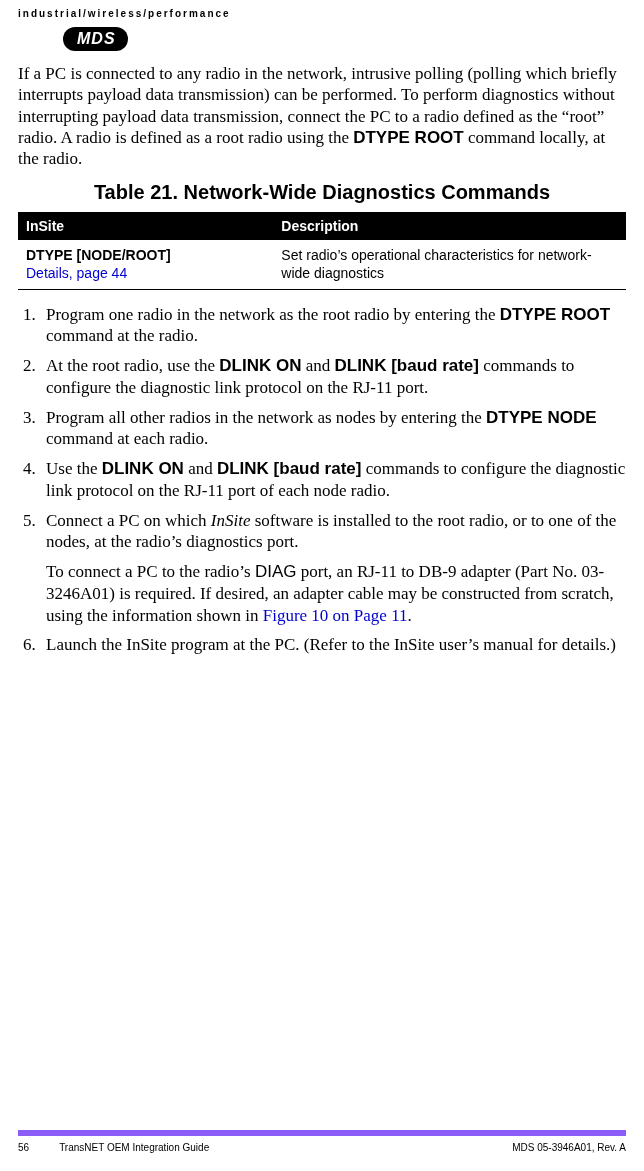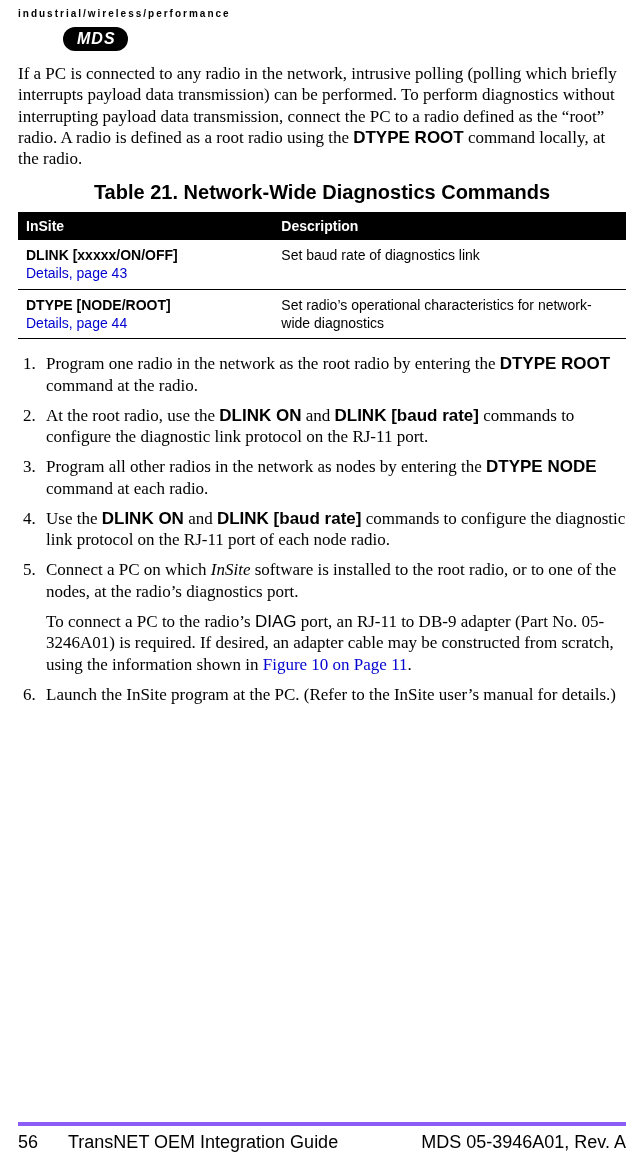--- a/index.html
+++ b/index.html
@@ -102,24 +102,24 @@
   }
   .sub-para {
     margin-top: 8px;
     margin-bottom: 4px;
   }
   .footer {
     position: absolute;
     bottom: 18px;
     left: 18px;
     right: 18px;
-    border-top: 4px solid #8b5cf6;
+    border-top: 6px solid #8b5cf6;
     padding-top: 6px;
     font-family: Arial, Helvetica, sans-serif;
-    font-size: 18px;
+    font-size: 10px;
     display: flex;
     align-items: baseline;
   }
   .footer .pg { margin-right: 30px; }
   .footer .mid { flex: 1; }
   .footer .right { }
   .italic { font-style: italic; }
   .sans { font-family: Arial, Helvetica, sans-serif; }
 </style>
 </head>
@@ -140,27 +140,20 @@
   <table class="cmd">
     <thead>
       <tr>
         <th style="width:42%">InSite</th>
         <th>Description</th>
       </tr>
     </thead>
     <tbody>
       <tr>
         <td>
-          <div class="cmd-name">DLINK [xxxxx/ON/OFF]</div>
-          <div class="link-like">Details, page 43</div>
-        </td>
-        <td>Set baud rate of diagnostics link</td>
-      </tr>
-      <tr>
-        <td>
           <div class="cmd-name">DTYPE [NODE/ROOT]</div>
           <div class="link-like">Details, page 44</div>
         </td>
         <td>Set radio’s operational characteristics for network-wide diagnostics</td>
       </tr>
     </tbody>
   </table>
 
   <ol class="steps">
     <li>
@@ -171,21 +164,21 @@
     </li>
     <li>
       <span>Program all other radios in the network as nodes by entering the </span><span class="bold-sans">DTYPE NODE</span><span> command at each radio.</span>
     </li>
     <li>
       <span>Use the </span><span class="bold-sans">DLINK ON</span><span> and </span><span class="bold-sans">DLINK [baud rate]</span><span> commands to configure the diagnostic link protocol on the RJ-11 port of each node radio.</span>
     </li>
     <li>
       <span>Connect a PC on which </span><span class="italic">InSite</span><span> software is installed to the root radio, or to one of the nodes, at the radio’s diagnostics port.</span>
       <div class="sub-para">
-        <span>To connect a PC to the radio’s </span><span class="sans">DIAG</span><span> port, an RJ-11 to DB-9 adapter (Part No. 05-3246A01) is required. If desired, an adapter cable may be constructed from scratch, using the information shown in </span><span class="link-like">Figure 10 on Page 11</span><span>.</span>
+        <span>To connect a PC to the radio’s </span><span class="sans">DIAG</span><span> port, an RJ-11 to DB-9 adapter (Part No. 03-3246A01) is required. If desired, an adapter cable may be constructed from scratch, using the information shown in </span><span class="link-like">Figure 10 on Page 11</span><span>.</span>
       </div>
     </li>
     <li>
       <span>Launch the InSite program at the PC. (Refer to the InSite user’s manual for details.)</span>
     </li>
   </ol>
 </div>
 
 <div class="footer">
   <span class="pg">56</span>

